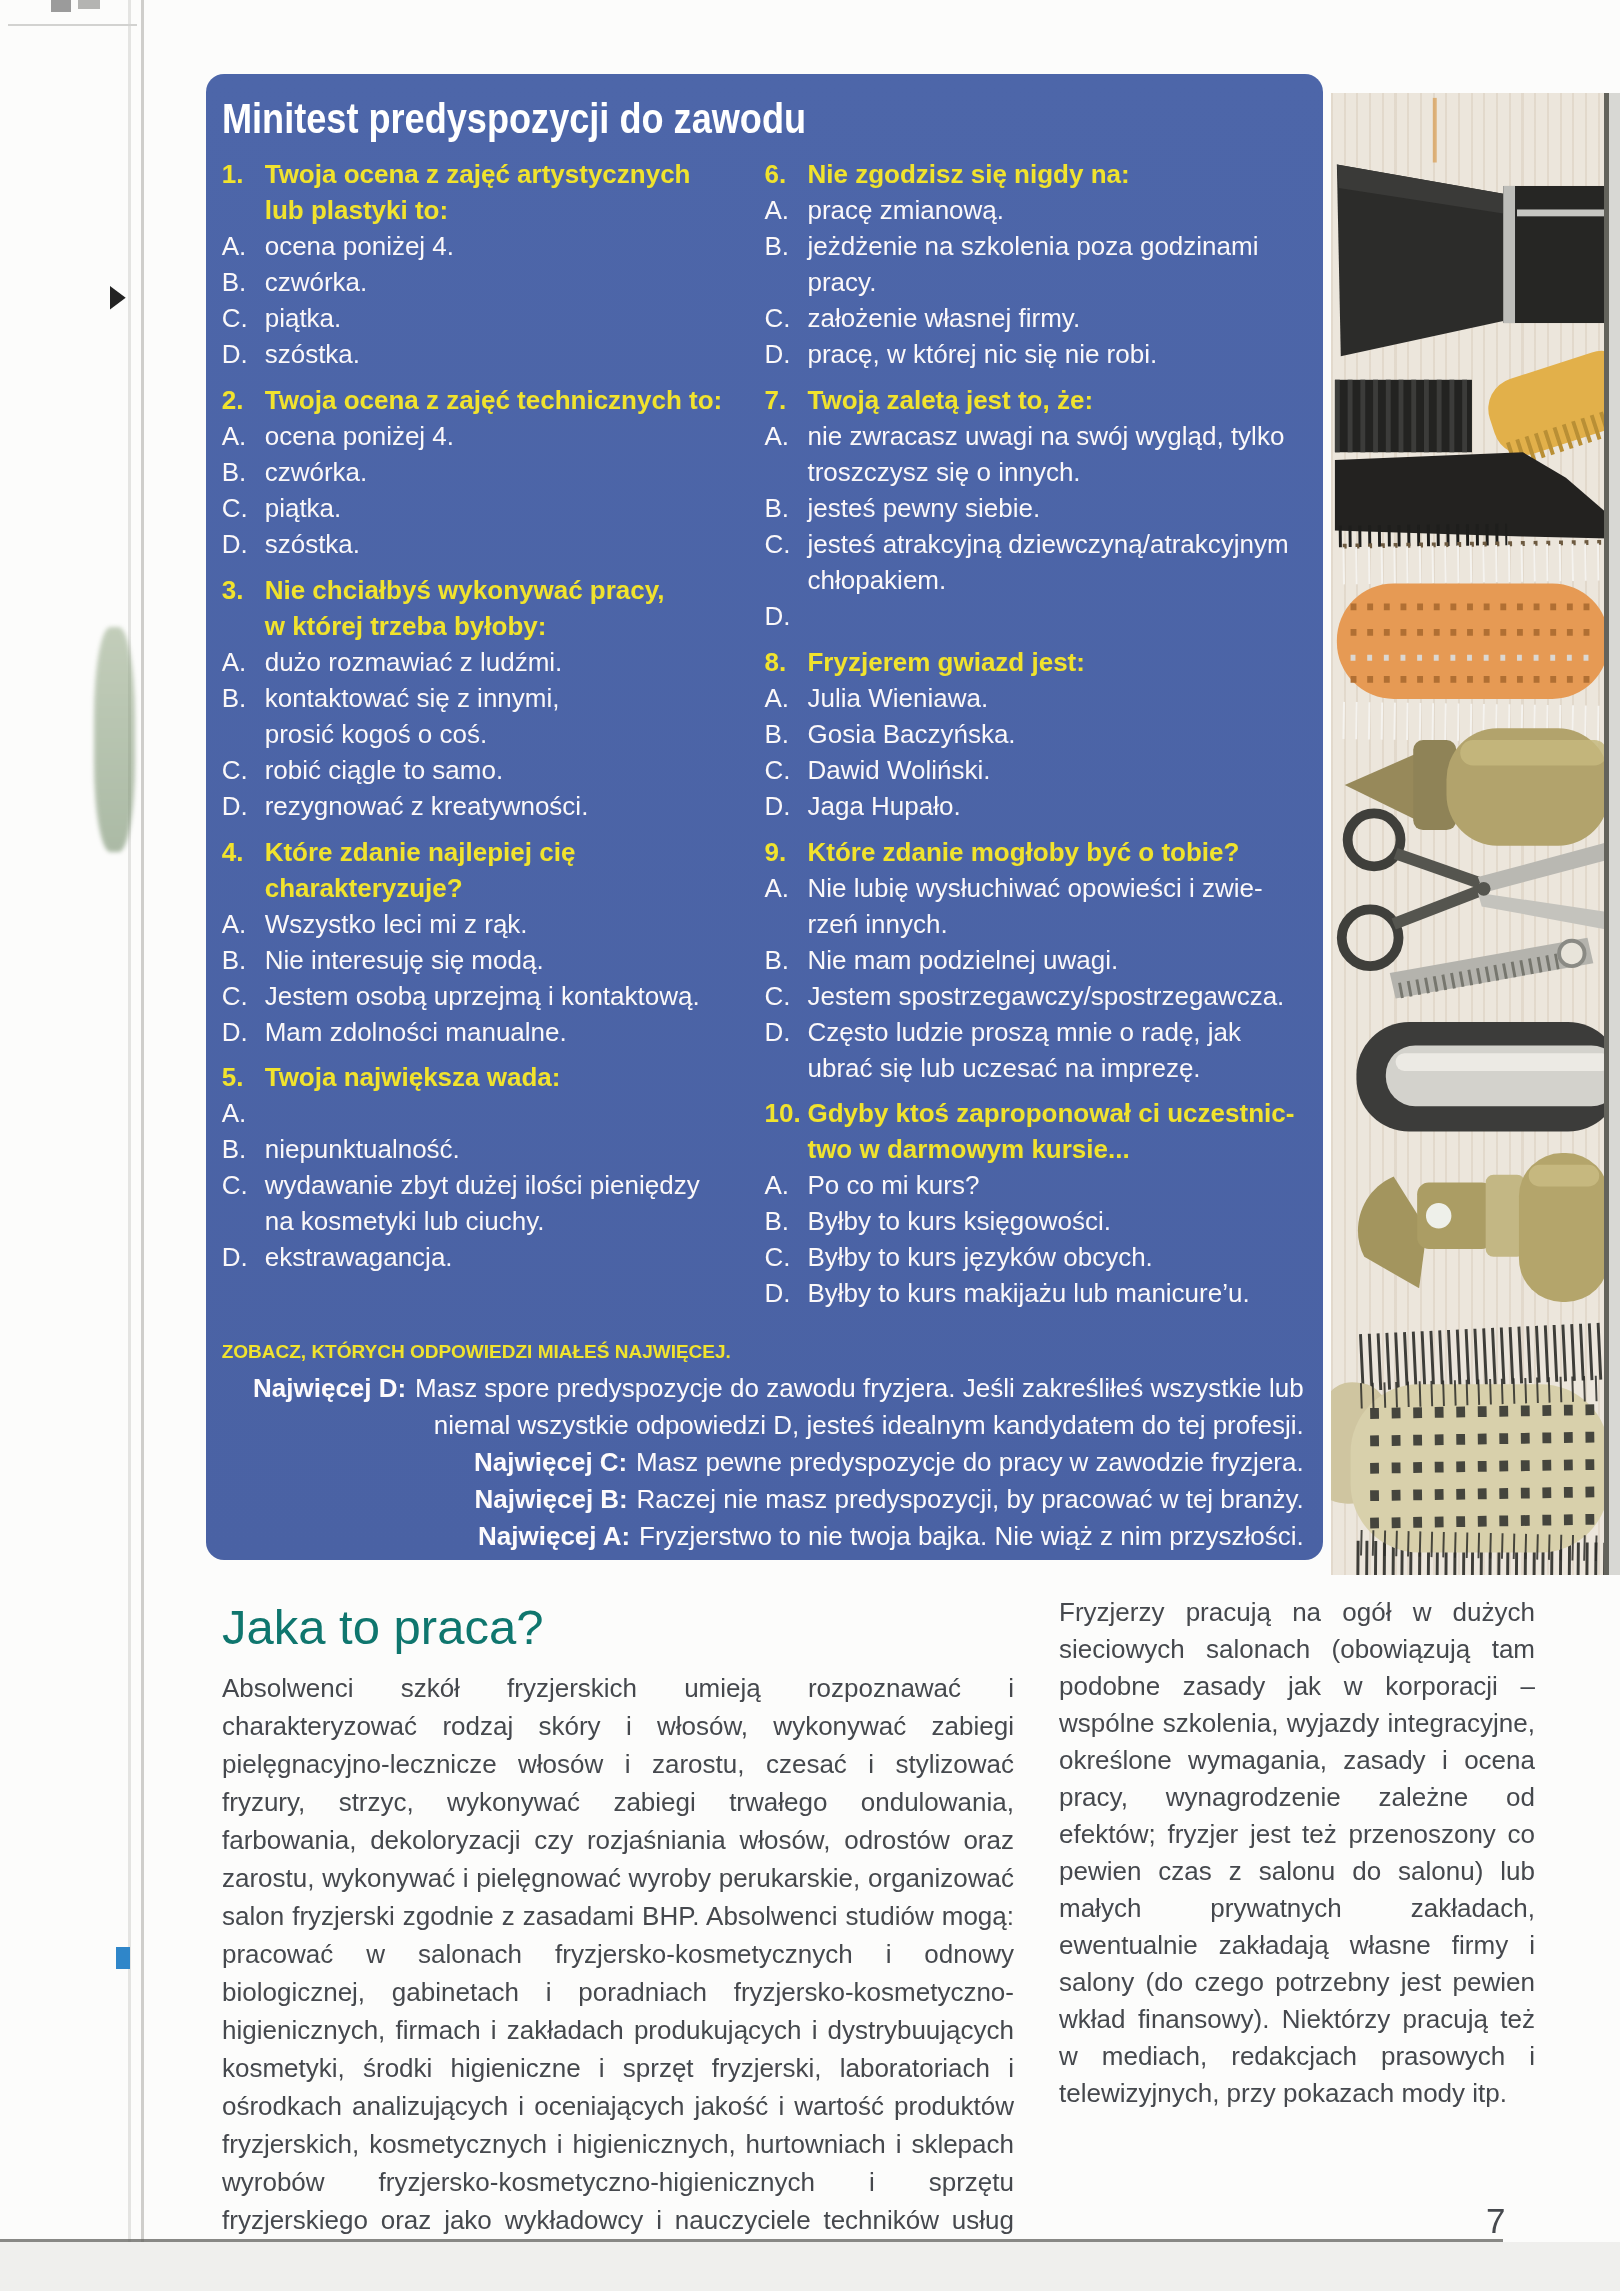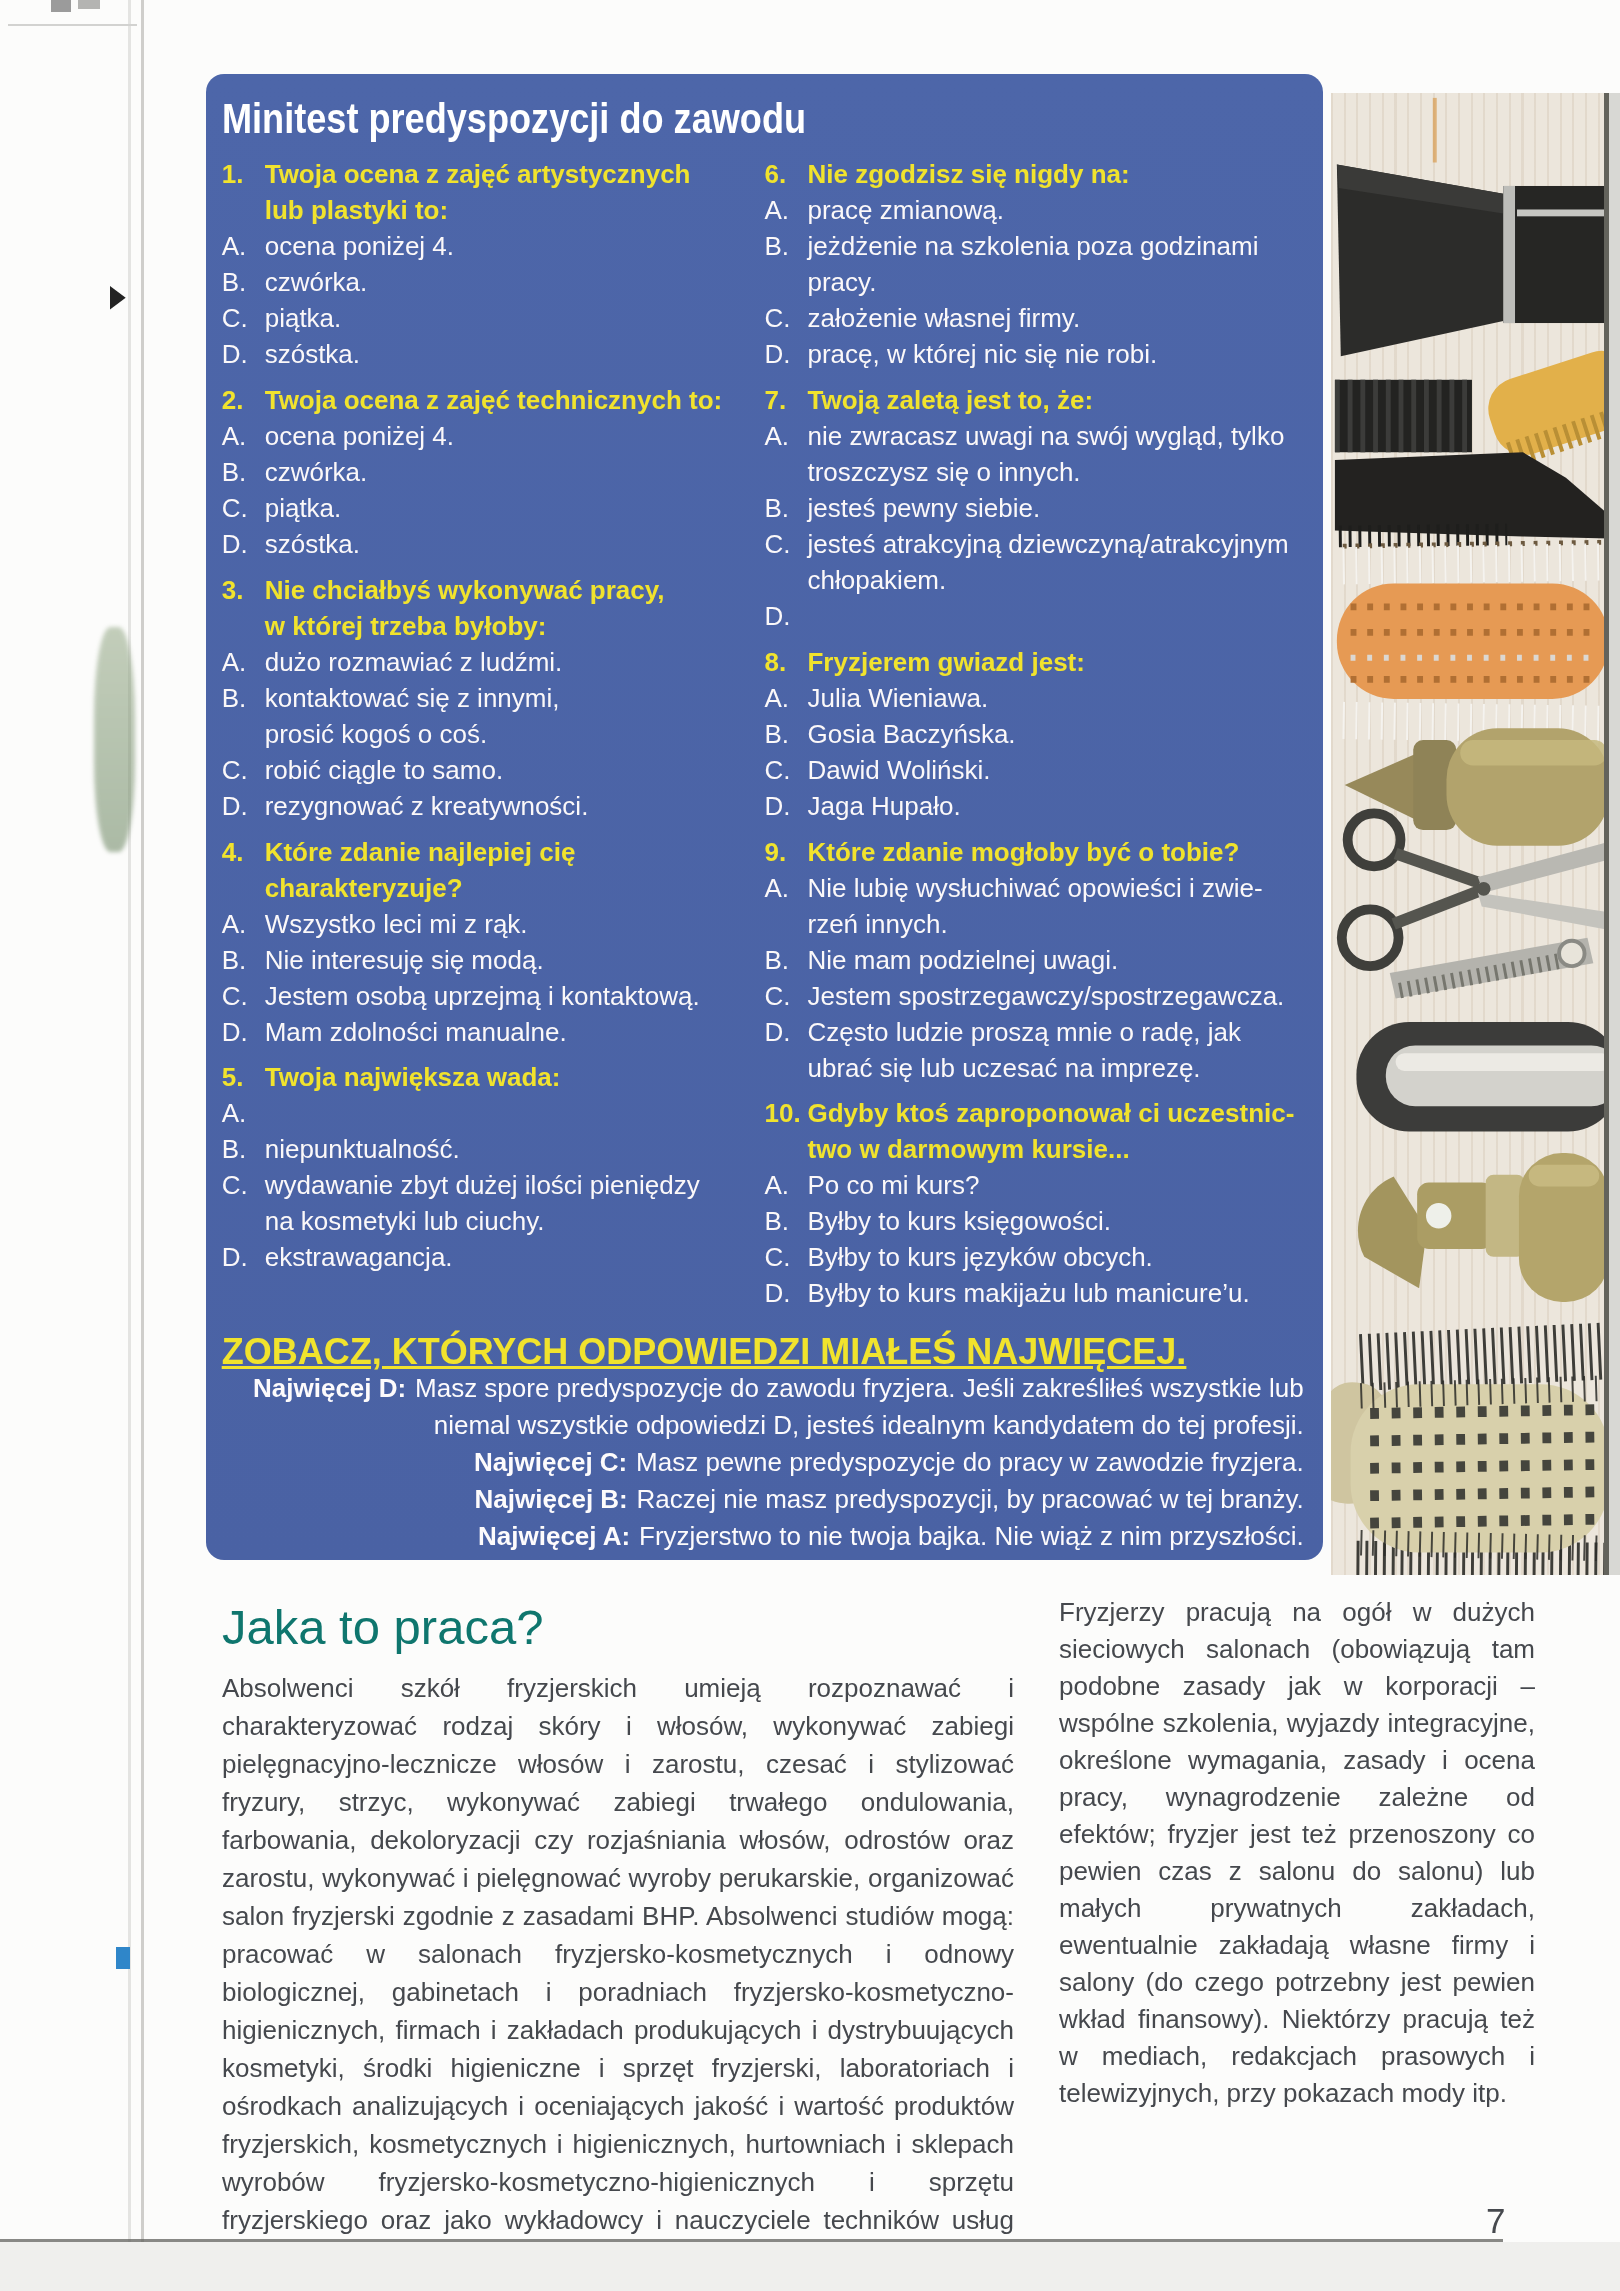--- a/index.html
+++ b/index.html
@@ -31,21 +31,21 @@
   .col-right{flex:1;min-width:0;}
   .q-block{margin-bottom:9.8px;font-size:26px;line-height:36px;}
   .q-head{display:flex;color:#f1e32d;font-weight:bold;}
   .q-num{flex:none;width:43px;}
   .q-text{white-space:pre-line;}
   .opt{display:flex;color:#fbf8f9;}
   .opt-letter{flex:none;width:43px;}
   .opt-text{white-space:pre-line;}
 
   .results{margin-top:11.8px;width:1082px;}
-  .results-heading{color:#f1e32d;font-weight:bold;font-size:36px;line-height:37px;text-decoration:underline;}
+  .results-heading{color:#f1e32d;font-weight:bold;font-size:19px;line-height:37px;}
   .result-line{color:#fdfbfc;font-size:26px;line-height:37px;text-align:right;}
   .result-line b{font-weight:bold;margin-right:8.8px;}
 
   
   .photo{position:absolute;left:1331px;top:93px;width:278px;height:1482px;overflow:hidden;
          background:#ece6dc;
          background-image:repeating-linear-gradient(90deg,rgba(190,170,145,.22) 0 2px,rgba(0,0,0,0) 2px 12.7px);}
   .photo svg{display:block;}
   .photo-edge-dark{position:absolute;left:1604px;top:93px;width:5.9px;height:1482px;background:#63635c;}
   .photo-edge-light{position:absolute;left:1609px;top:93px;width:10.8px;height:1482px;background:#d8d8d4;}

